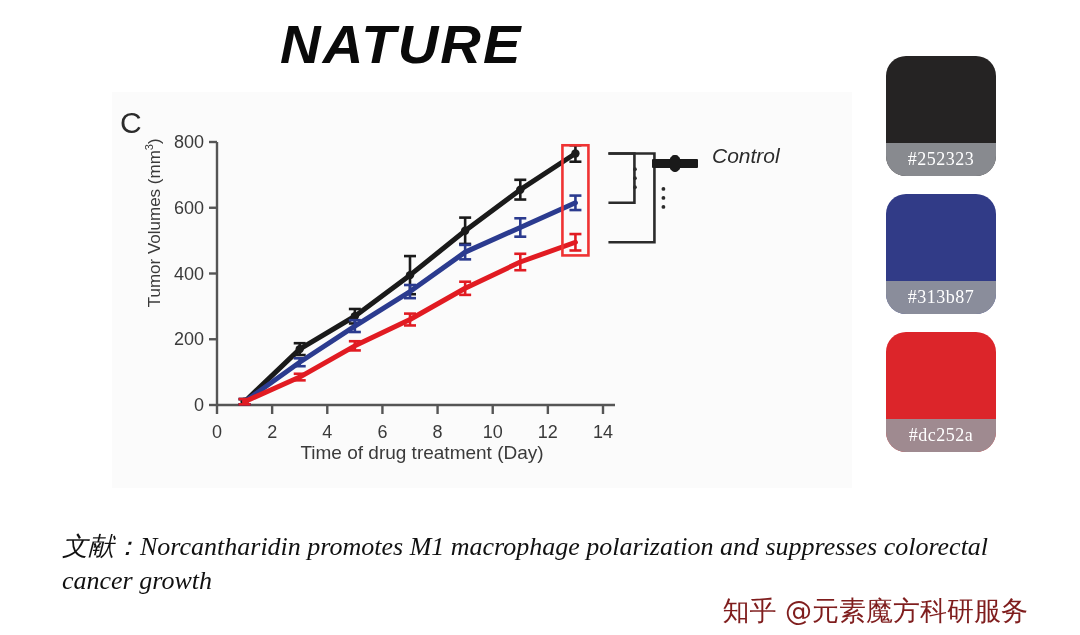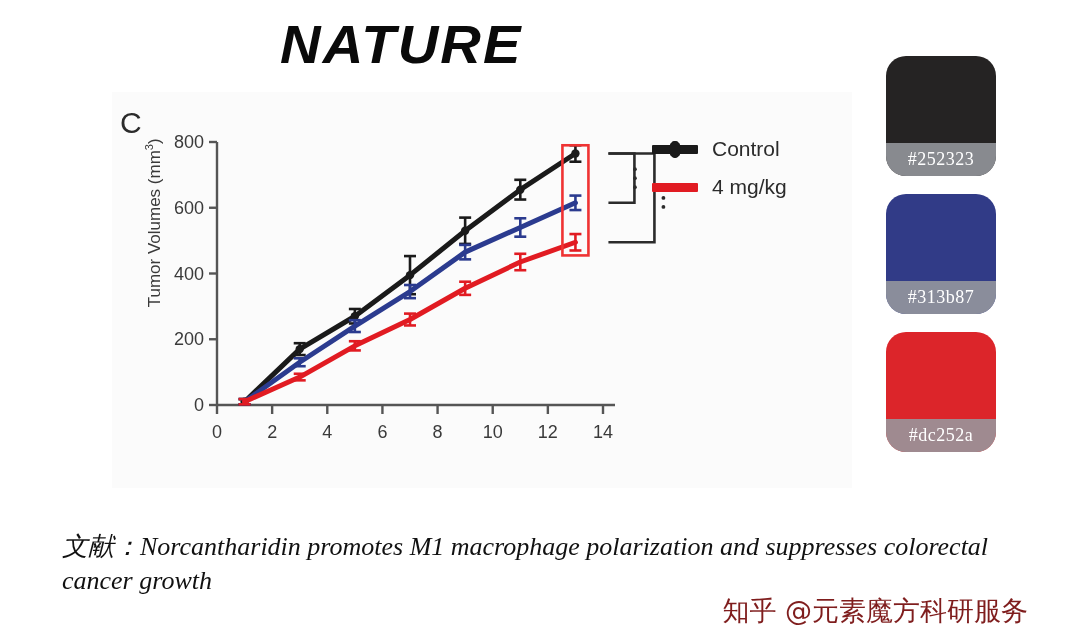--- a/index.html
+++ b/index.html
@@ -41,21 +41,21 @@
     position:absolute;left:60px;top:350px;width:500px;
     text-align:center;font-size:19px;color:#3a3a3a;
   }
   .plot-wrap{position:absolute;left:0;top:0;width:740px;height:396px;}
   svg.plot{position:absolute;left:0;top:0;}
 
   .tick-label{font-size:18px;fill:#3a3a3a;font-family:"Liberation Sans", sans-serif;}
 
   
   .legend{position:absolute;left:540px;top:38px;}
-  .legend-row{display:flex;align-items:center;height:38px;}
+  .legend-row{display:flex;align-items:flex-end;height:38px;font-style:italic;}
   .legend-swatch{width:46px;height:9px;border-radius:1px;margin-right:14px;position:relative;}
   .legend-swatch.control::before,
   .legend-swatch.control::after{
     content:"";position:absolute;top:-4px;left:17px;
     width:12px;height:17px;border-radius:50%;background:inherit;
   }
   .legend-label{font-size:21px;color:#2b2b2b;}
 
   
   .swatch-col{position:absolute;left:886px;top:56px;width:110px;}
@@ -92,20 +92,21 @@
 <div class="page">
 
   <div class="nature-title">NATURE</div>
 
   <div class="figure-panel">
 
     <div class="panel-letter">C</div>
 
     <div class="y-axis-title"><span>Tumor Volumes (mm</span><sup>3</sup><span>)</span></div>
 
+    <div class="x-axis-title">Time of drug treatment (Day)</div>
 
     <div class="plot-wrap">
       <svg class="plot" width="740" height="396" id="chart-svg">
           <line x1="105" y1="50" x2="105" y2="313" stroke="#555" stroke-width="2.4"></line>
           <line x1="105" y1="313" x2="503" y2="313" stroke="#555" stroke-width="2.4"></line>
           <line x1="97" y1="313" x2="105" y2="313" stroke="#555" stroke-width="2.4"></line>
           <text x="92" y="319" text-anchor="end" class="tick-label">0</text>
           <line x1="97" y1="247.25" x2="105" y2="247.25" stroke="#555" stroke-width="2.4"></line>
           <text x="92" y="253.25" text-anchor="end" class="tick-label">200</text>
           <line x1="97" y1="181.5" x2="105" y2="181.5" stroke="#555" stroke-width="2.4"></line>
@@ -223,24 +224,20 @@
           <circle cx="551.4285714285714" cy="105.88749999999999" r="1.9" fill="#2b2b2b"></circle>
           <circle cx="551.4285714285714" cy="114.88749999999999" r="1.9" fill="#2b2b2b"></circle>
         </svg>
     </div>
 
     <div class="legend">
       <div class="legend-row">
         <span class="legend-swatch control" style="background:#1a1a1a"></span>
         <span class="legend-label">Control</span>
       </div>
-      <div class="legend-row">
-        <span class="legend-swatch" style="background:#e11b22"></span>
-        <span class="legend-label">4 mg/kg</span>
-      </div>
     </div>
   </div>
 
   <div class="swatch-col">
     <div class="swatch-card">
       <span class="swatch-fill" style="background:#252323"></span>
       <span class="swatch-caption">#252323</span>
     </div>
     <div class="swatch-card">
       <span class="swatch-fill" style="background:#313b87"></span>

